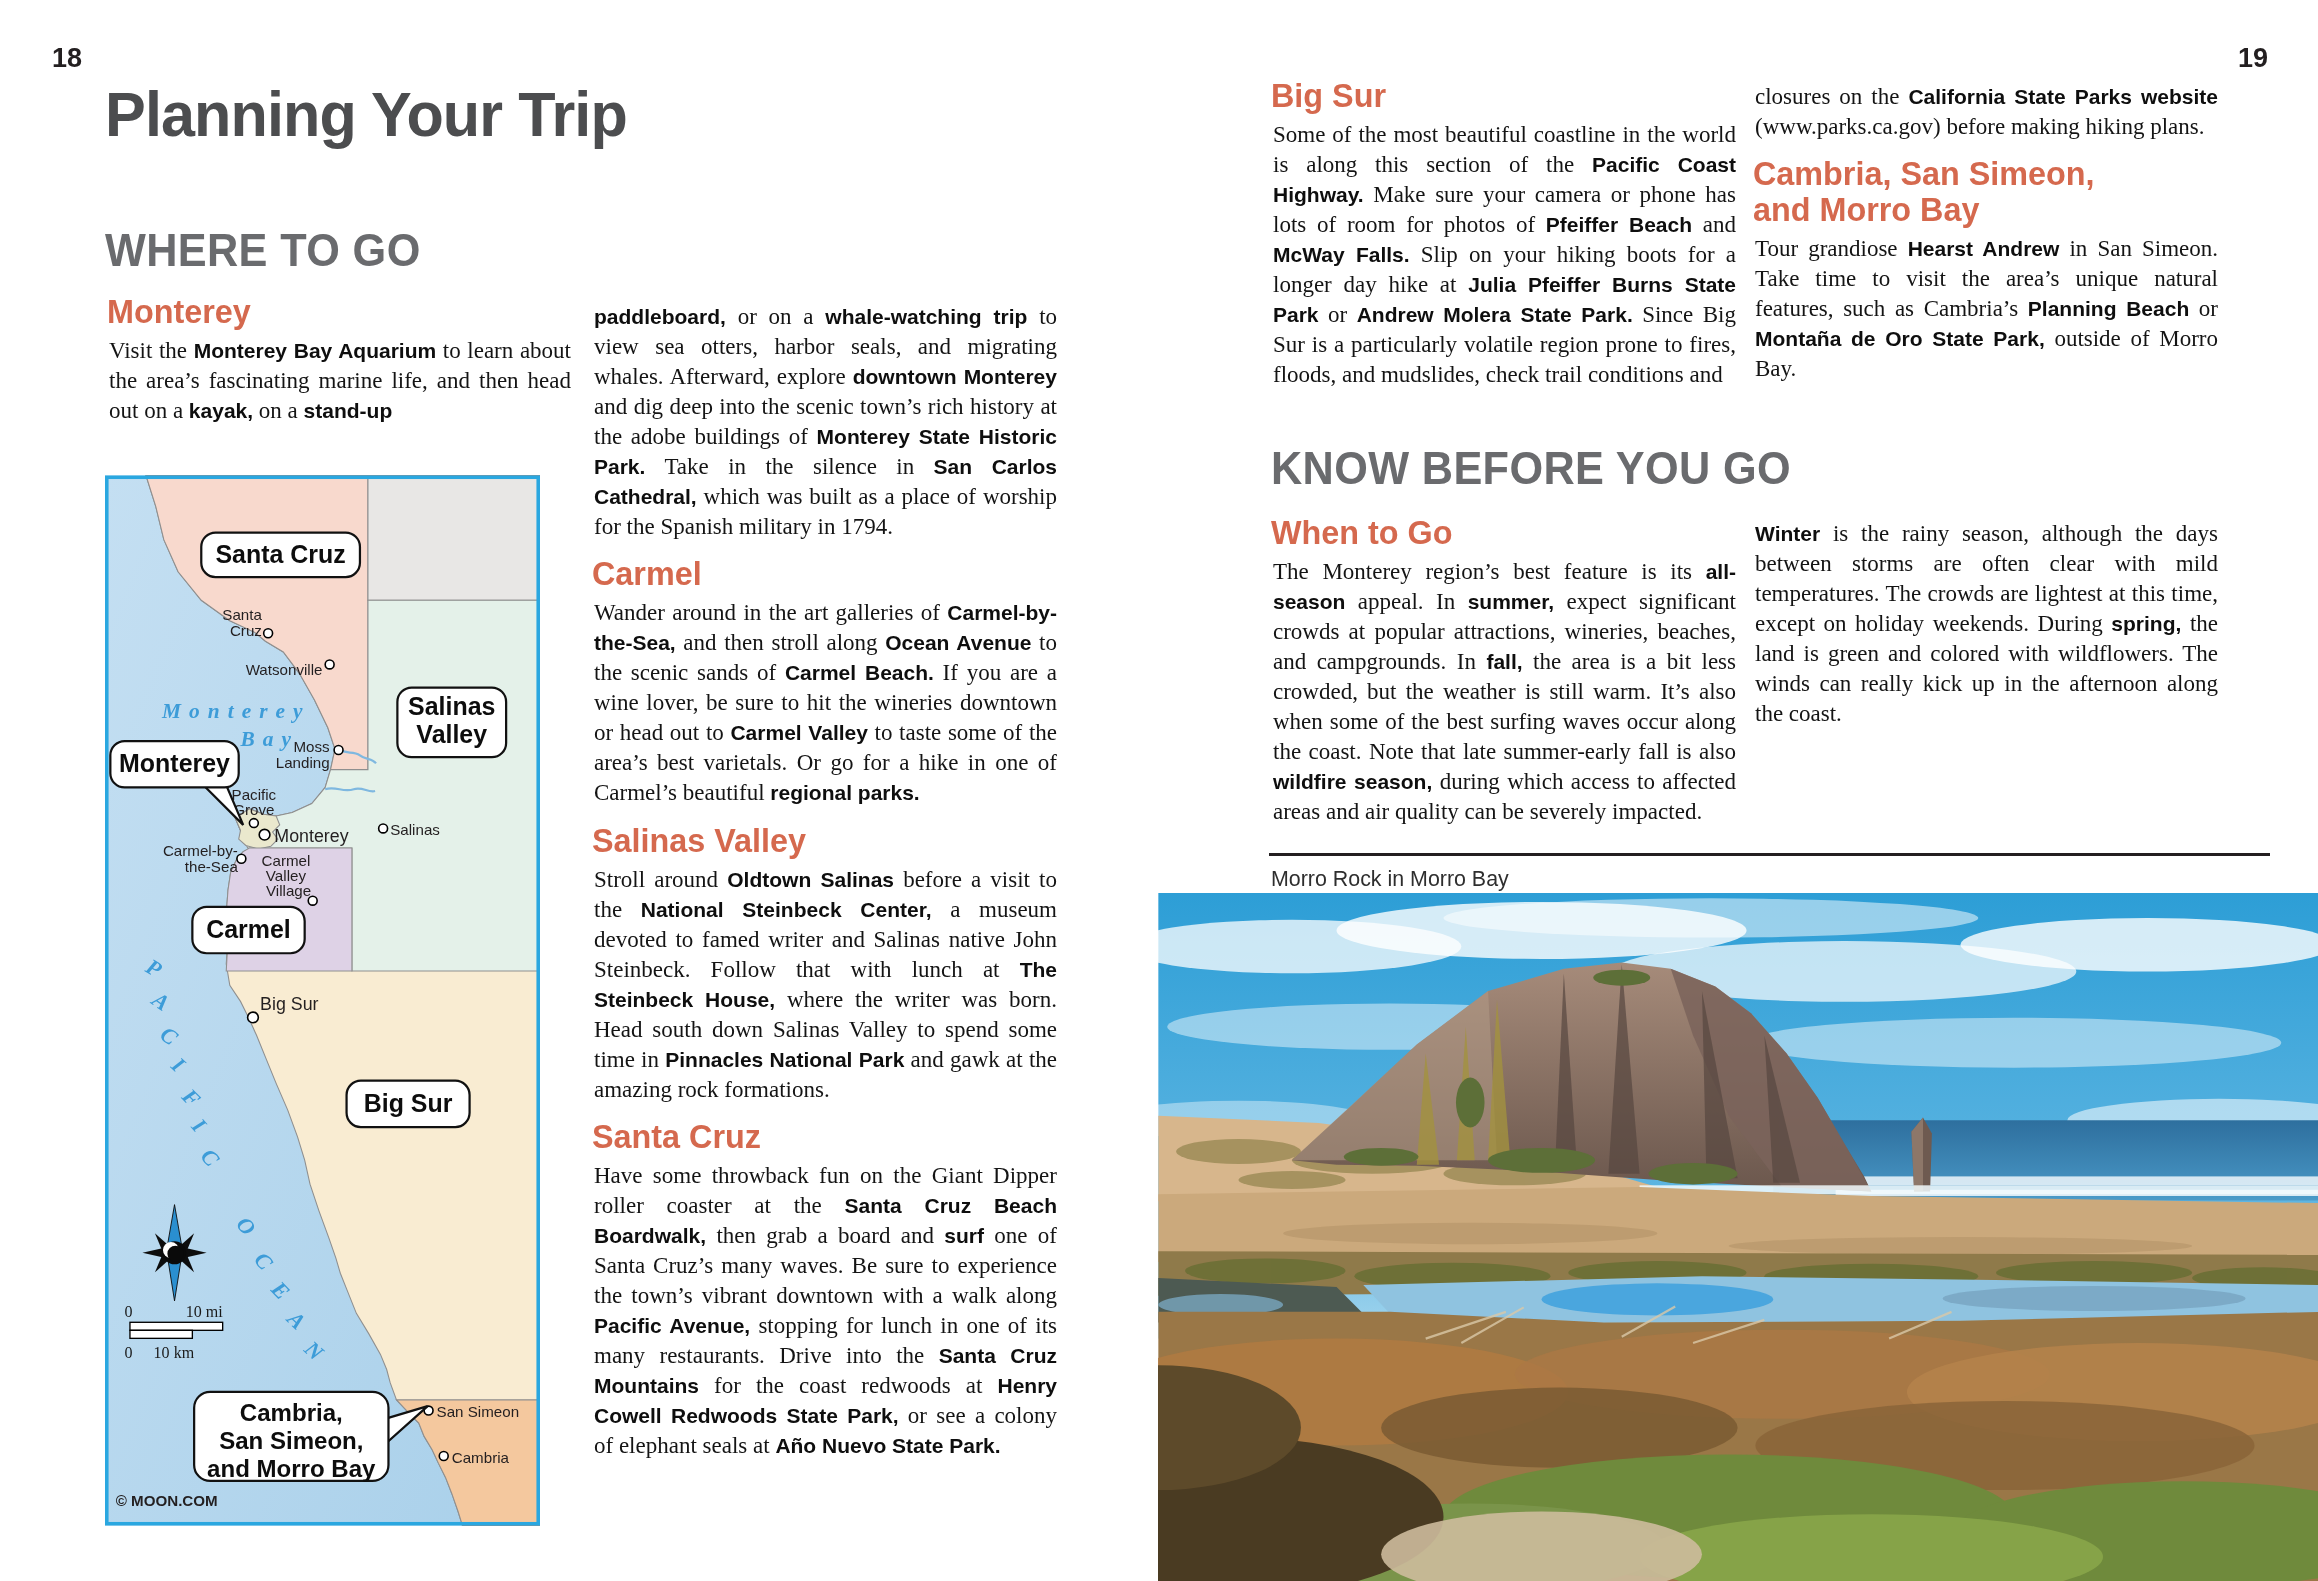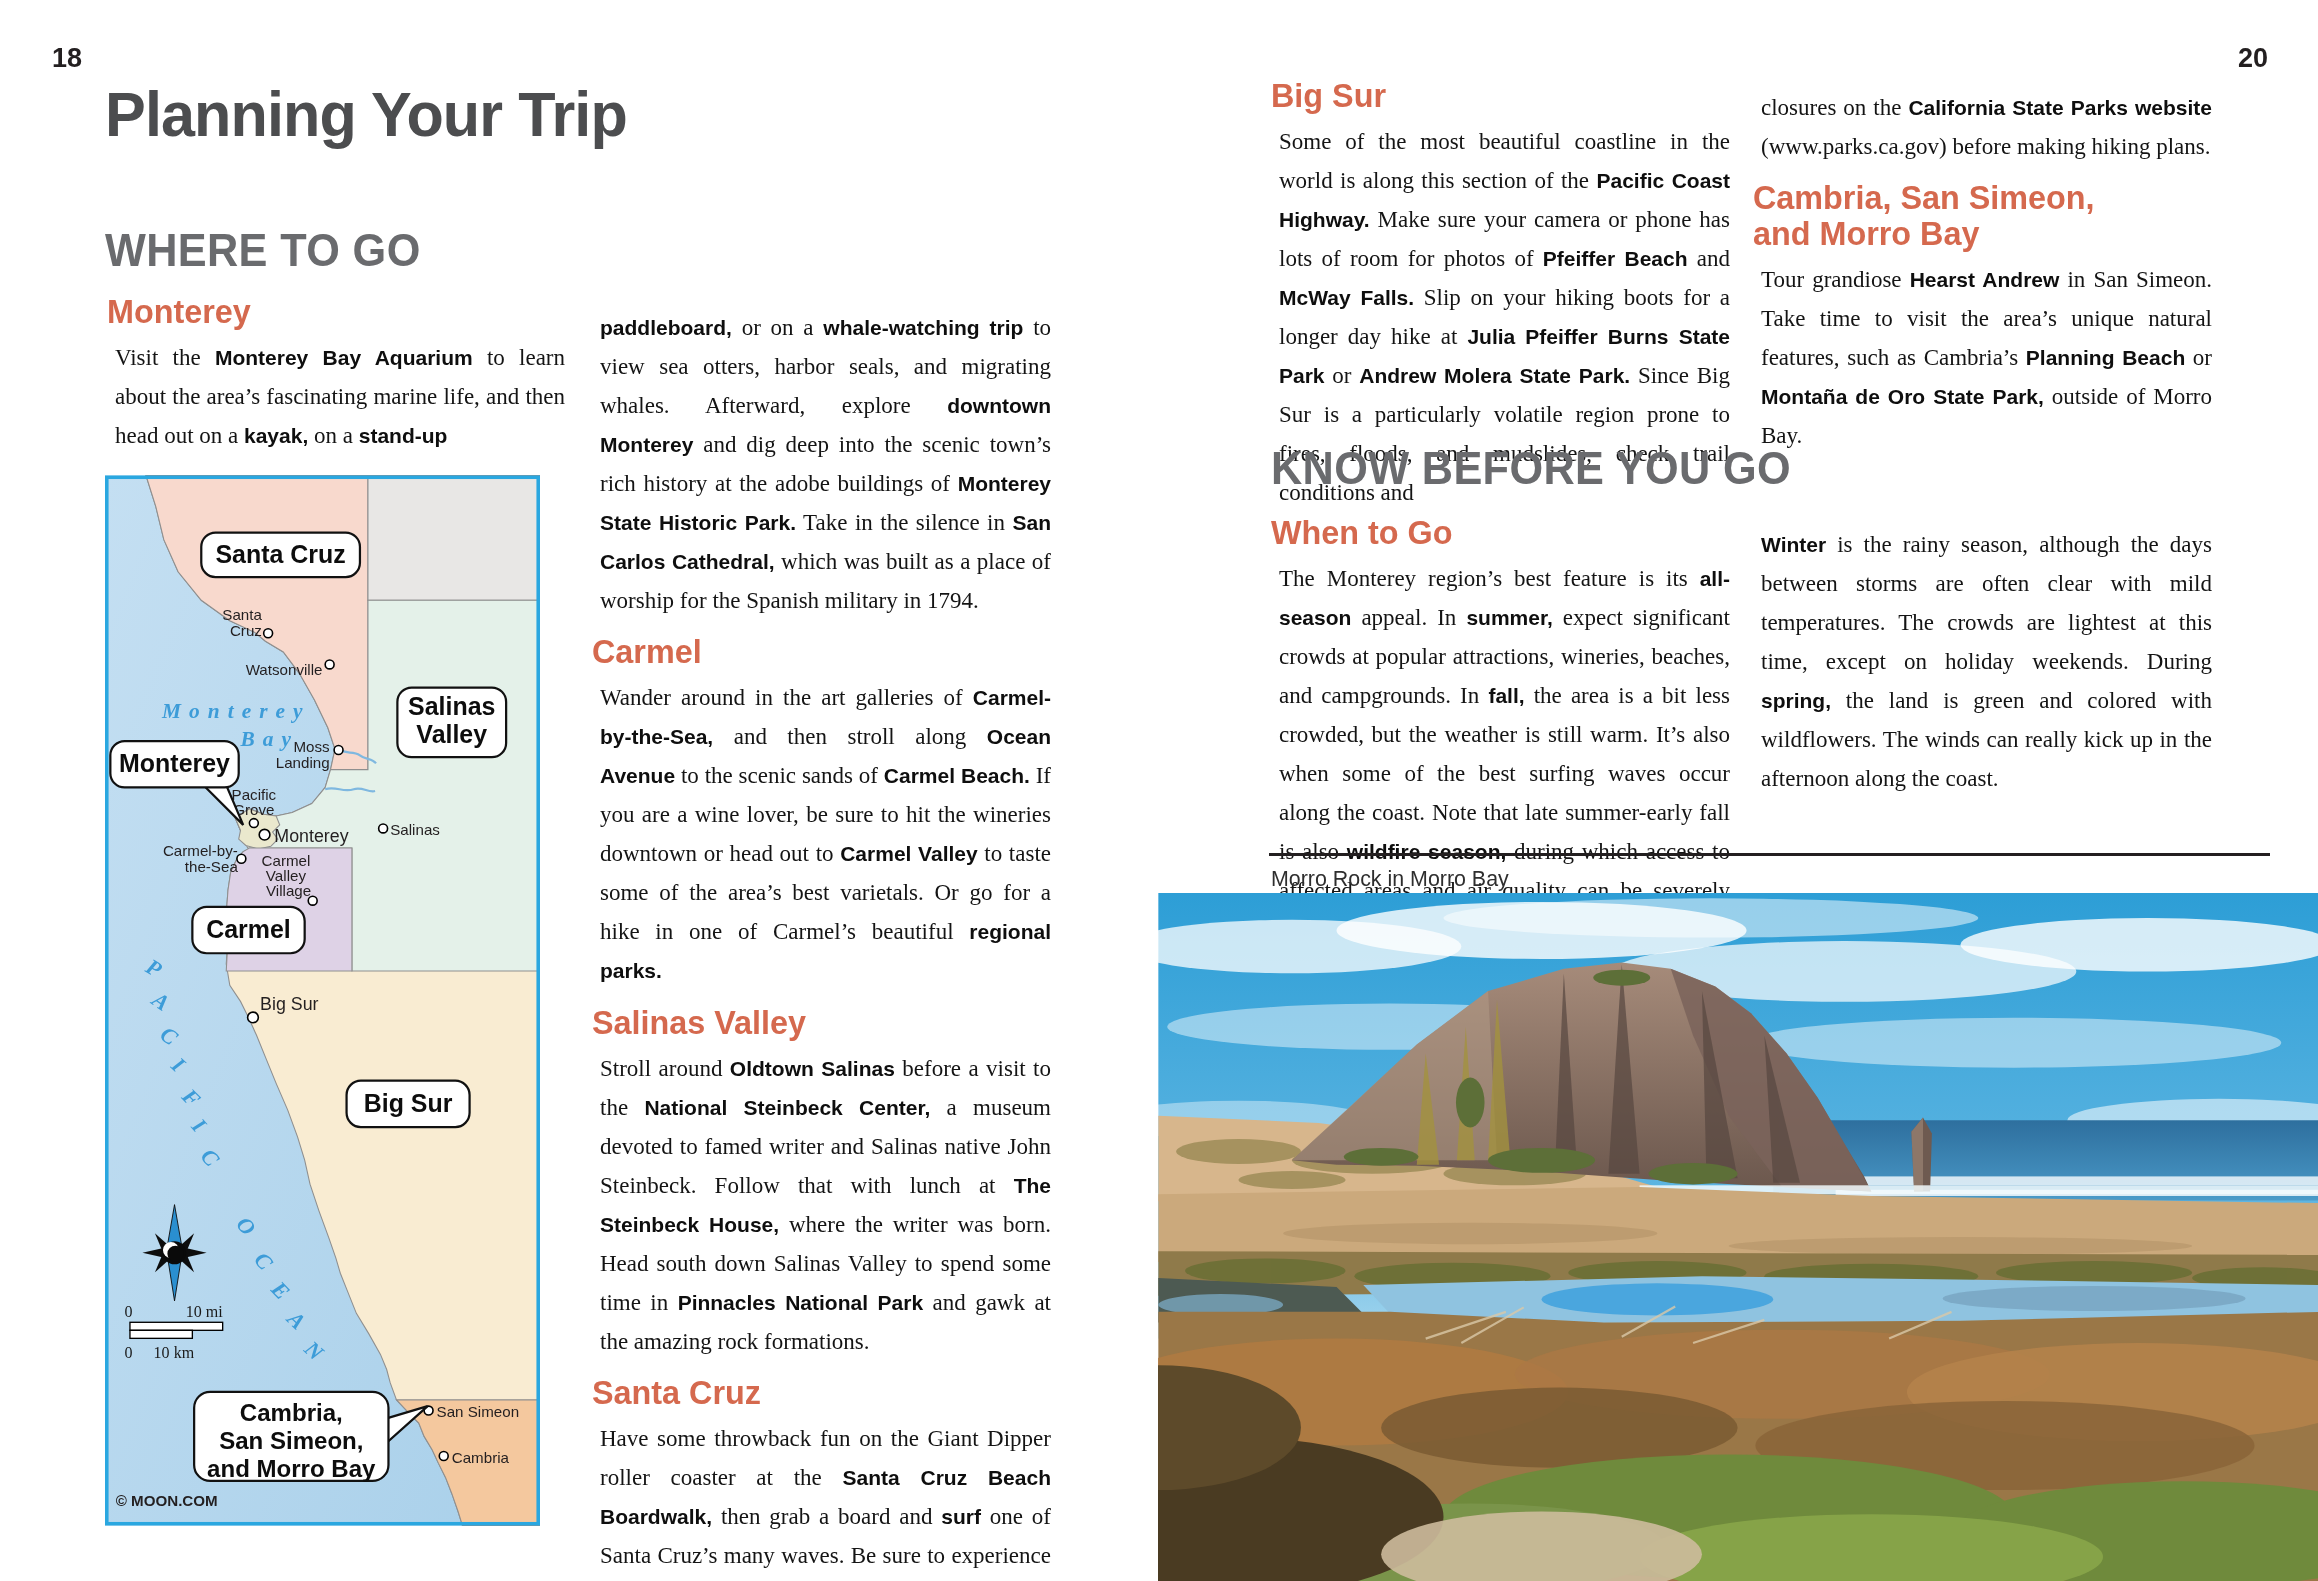--- a/index.html
+++ b/index.html
@@ -4,21 +4,21 @@
 <style>
   html,body{margin:0;padding:0;background:#ffffff;}
   .spread{position:relative;width:2319px;height:1581px;background:#ffffff;overflow:hidden;
           font-family:"Liberation Serif",serif;color:#1c1c1c;}
   .pagenum{position:absolute;font:bold 27px "Liberation Sans",sans-serif;color:#231f20;}
   .title{position:absolute;font:bold 63px "Liberation Sans",sans-serif;color:#4c4d4f;
          letter-spacing:-0.9px;transform:scaleX(.97);transform-origin:left top;}
   .big-h{position:absolute;font:bold 46px "Liberation Sans",sans-serif;color:#6a6b6e;
          letter-spacing:0.4px;transform:scaleX(.94);transform-origin:left top;}
   .col{position:absolute;width:467px;}
-  .body-p{font-size:23px;line-height:39px;text-align:justify;margin:8px;color:#141414;}
+  .body-p{font-size:23px;line-height:30px;text-align:justify;margin:2px;color:#141414;}
   .p-indent{text-indent:32px;}
   b.bt{font-family:"Liberation Sans",sans-serif;font-weight:bold;font-size:21px;color:#0e0e0e;}
   .orange-h{font:bold 33px/36px "Liberation Sans",sans-serif;color:#d5694e;margin:14.3px 0 6.2px;
             transform:scaleX(.98);transform-origin:left top;}
   .orange-h.first{margin-top:0;}
   .rule{position:absolute;background:#231f20;}
   .caption{position:absolute;font:21.4px "Liberation Sans",sans-serif;color:#2e2e2e;}
   svg .city-t{font:17px "Liberation Sans",sans-serif;fill:#231f20;}
   svg .city-big{font:20px "Liberation Sans",sans-serif;fill:#231f20;}
   svg .callout-t{font:bold 28px "Liberation Sans",sans-serif;fill:#0d0d0d;}
@@ -180,21 +180,21 @@
       <text class="callout-t" x="209" y="1061" text-anchor="middle" style="font-size:27px">Cambria,</text>
       <text class="callout-t" x="209" y="1092" text-anchor="middle" style="font-size:27px">San Simeon,</text>
       <text class="callout-t" x="209" y="1123" text-anchor="middle" style="font-size:27px">and Morro Bay</text>
     </g>
 
     <text class="credit-t" x="12" y="1156">© MOON.COM</text>
 
     <rect x="2" y="2" width="484" height="1174" fill="none" stroke="#2aa7e0" stroke-width="4"></rect>
   </svg>
 
-  <div class="pagenum" style="left:2238px;top:43px;">20</div>
+  <div class="pagenum" style="left:2238px;top:43px;">19</div>
 
   <div class="col" style="left:1271px;top:78px;">
       <div class="orange-h first">Big Sur</div>
       <p class="body-p">Some of the most beautiful coastline in the world is along this section of the <b class="bt">Pacific Coast Highway.</b> Make sure your camera or phone has lots of room for photos of <b class="bt">Pfeiffer Beach</b> and <b class="bt">McWay Falls.</b> Slip on your hiking boots for a longer day hike at <b class="bt">Julia Pfeiffer Burns State Park</b> or <b class="bt">Andrew Molera State Park.</b> Since Big Sur is a particularly volatile region prone to fires, floods, and mudslides, check trail conditions and</p>
     </div>
   <div class="col" style="left:1753px;top:80px;">
       <p class="body-p">closures on the <b class="bt">California State Parks website</b> (www.parks.ca.gov) before making hiking plans.</p>
       <div class="orange-h">Cambria, San Simeon,<br>and Morro Bay</div>
       <p class="body-p">Tour grandiose <b class="bt">Hearst Andrew</b> in San Simeon. Take time to visit the area’s unique natural features, such as Cambria’s <b class="bt">Planning Beach</b> or <b class="bt">Montaña de Oro State Park,</b> outside of Morro Bay.</p>
     </div>

